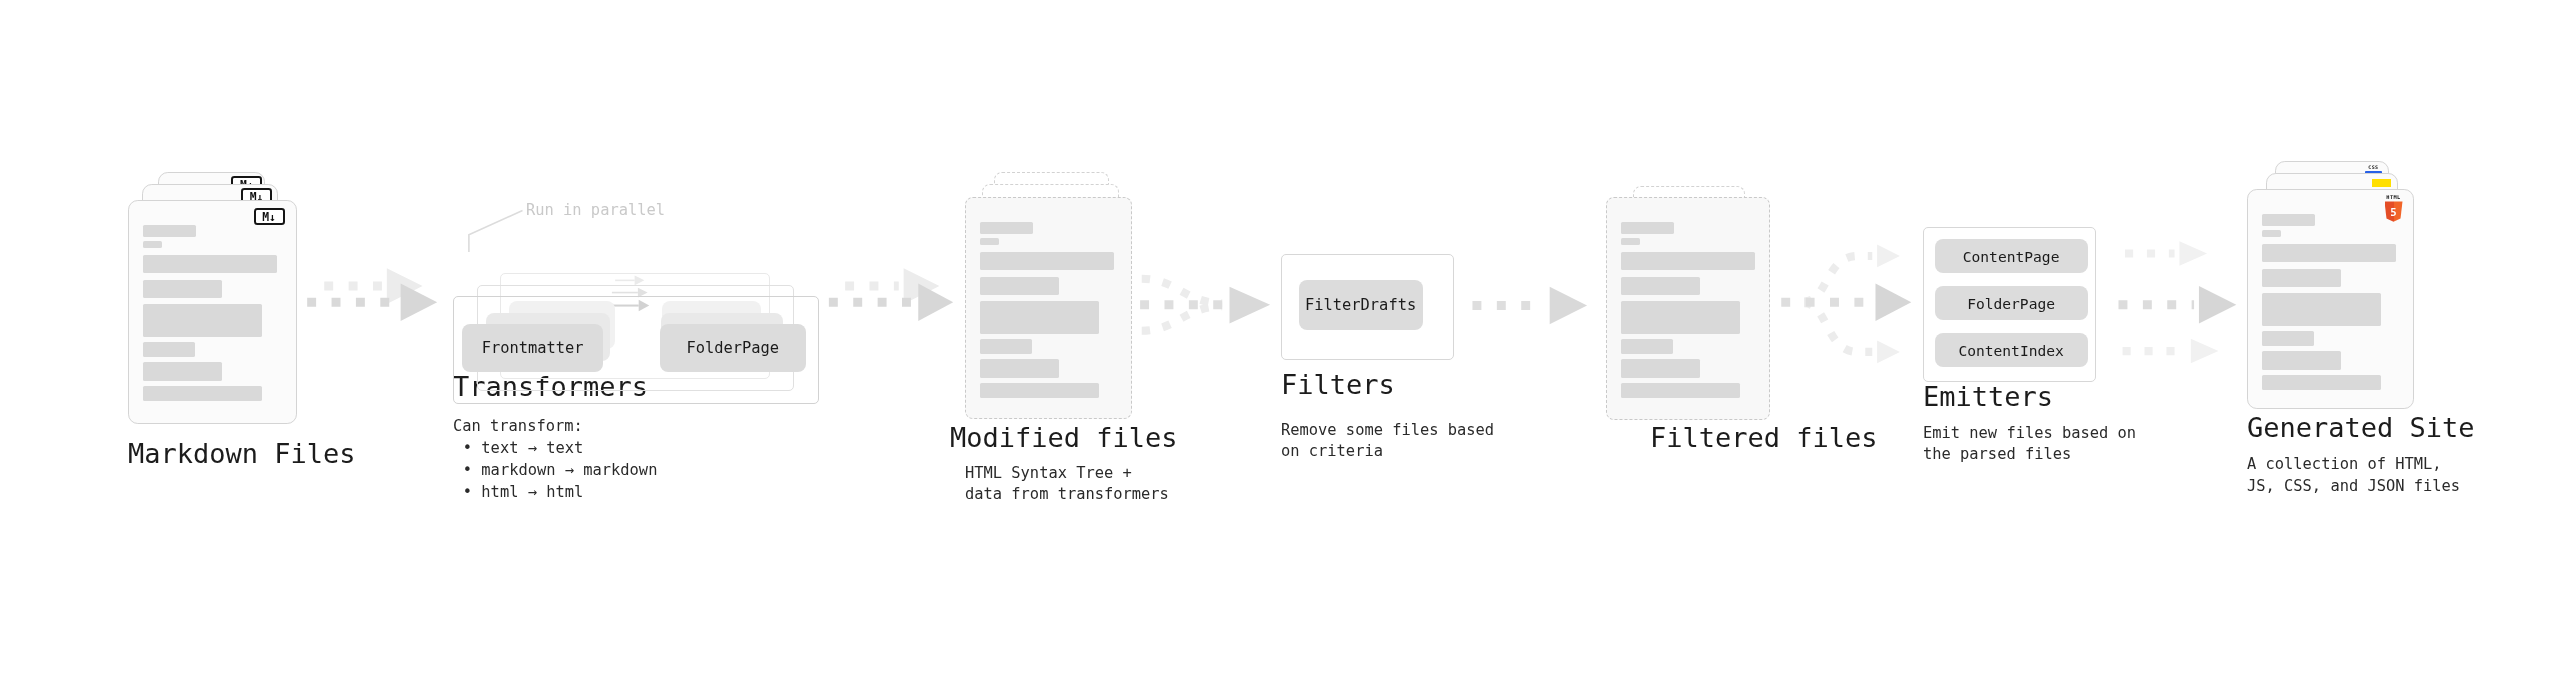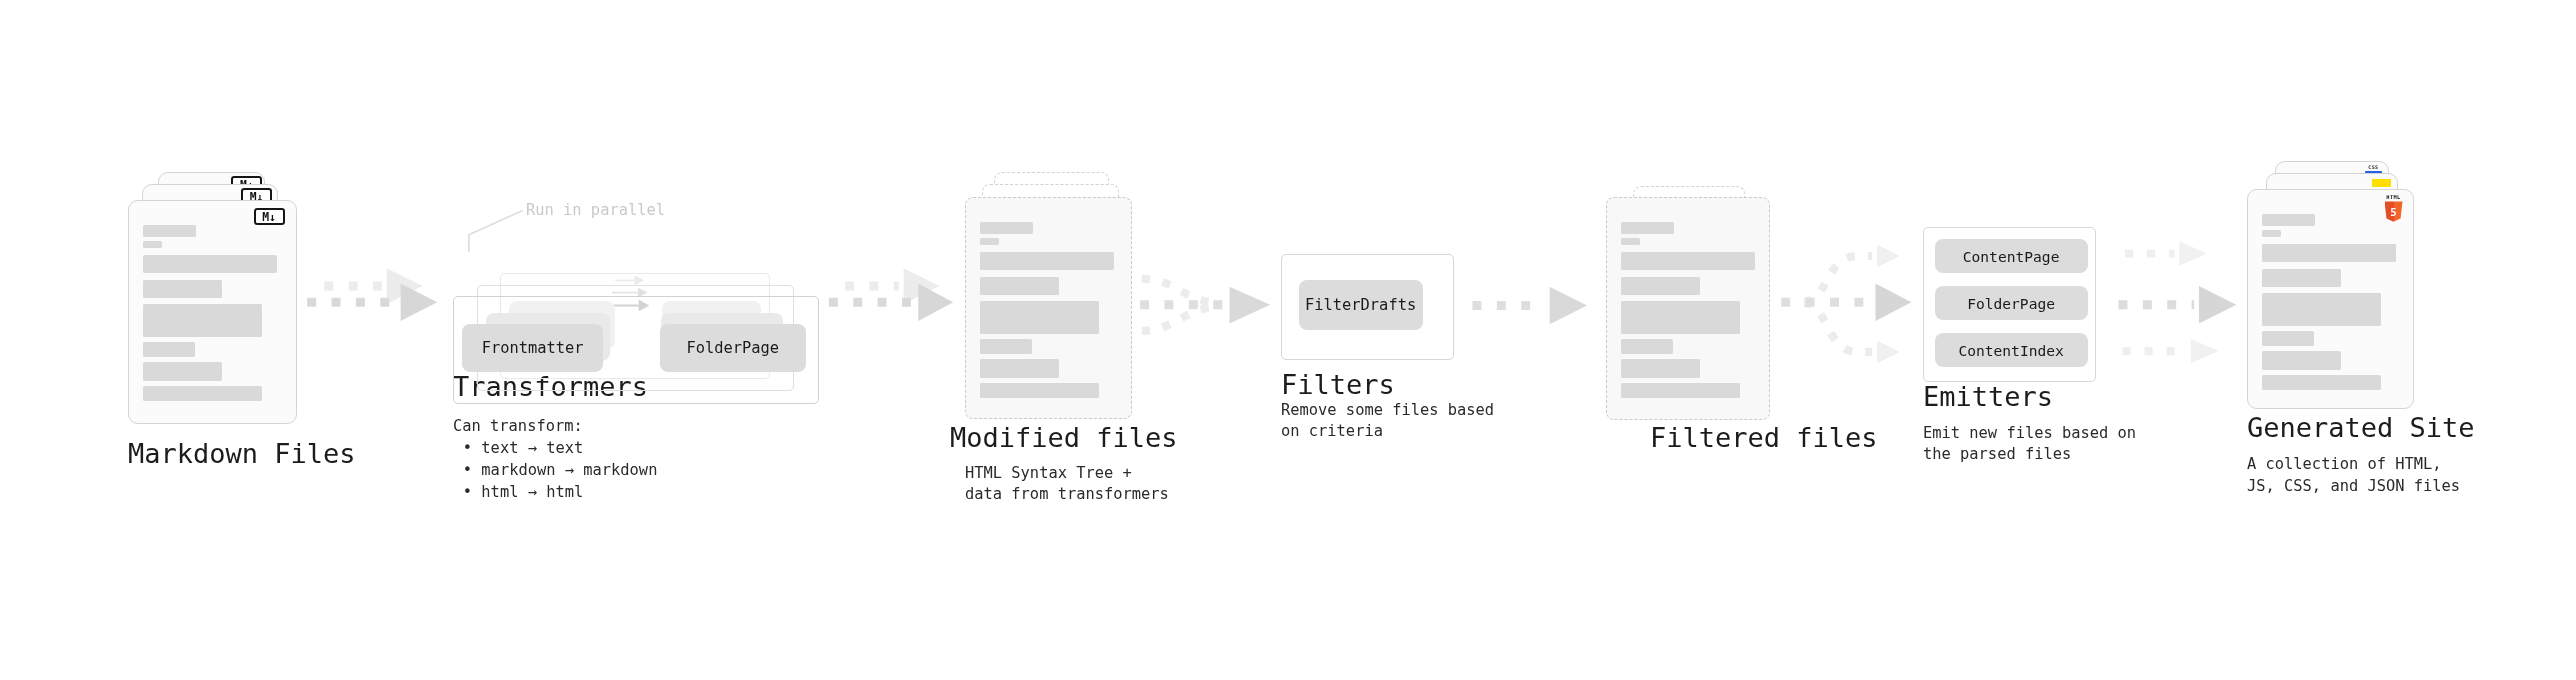--- a/index.html
+++ b/index.html
@@ -188,21 +188,21 @@
     <div class="desc-line">HTML Syntax Tree +</div>
     <div class="desc-line">data from transformers</div>
   </div>
 
   <div class="panel abs" style="left:1281px;top:254px;width:173px;height:106px;z-index:4;">
     <div class="pill" style="left:10.6px;top:25px;width:124px;height:50px;font-size:15.4px;margin-left:6px;">
       <span>FilterDrafts</span>
     </div>
   </div>
   <div class="section-title" style="left:1281px;top:373px;">Filters</div>
-  <div class="section-desc" style="left:1281px;top:400px;">
+  <div class="section-desc" style="left:1281px;top:420px;">
     <div class="desc-line">Remove some files based</div>
     <div class="desc-line">on criteria</div>
   </div>
 
   <div class="file-outline abs" style="left:1633px;top:186px;width:112px;height:41px;z-index:2;"></div>
   <div class="file-card dashed abs" style="left:1606px;top:197px;width:164px;height:223px;z-index:4;">
       <div class="bar" style="top: 23.6px; width: 53px; height: 12.2px;"></div>
       <div class="bar" style="top: 40px; width: 18.7px; height: 6.5px;"></div>
       <div class="bar" style="top: 54px; width: 134px; height: 18px;"></div>
       <div class="bar" style="top: 79px; width: 79px; height: 18px;"></div>

